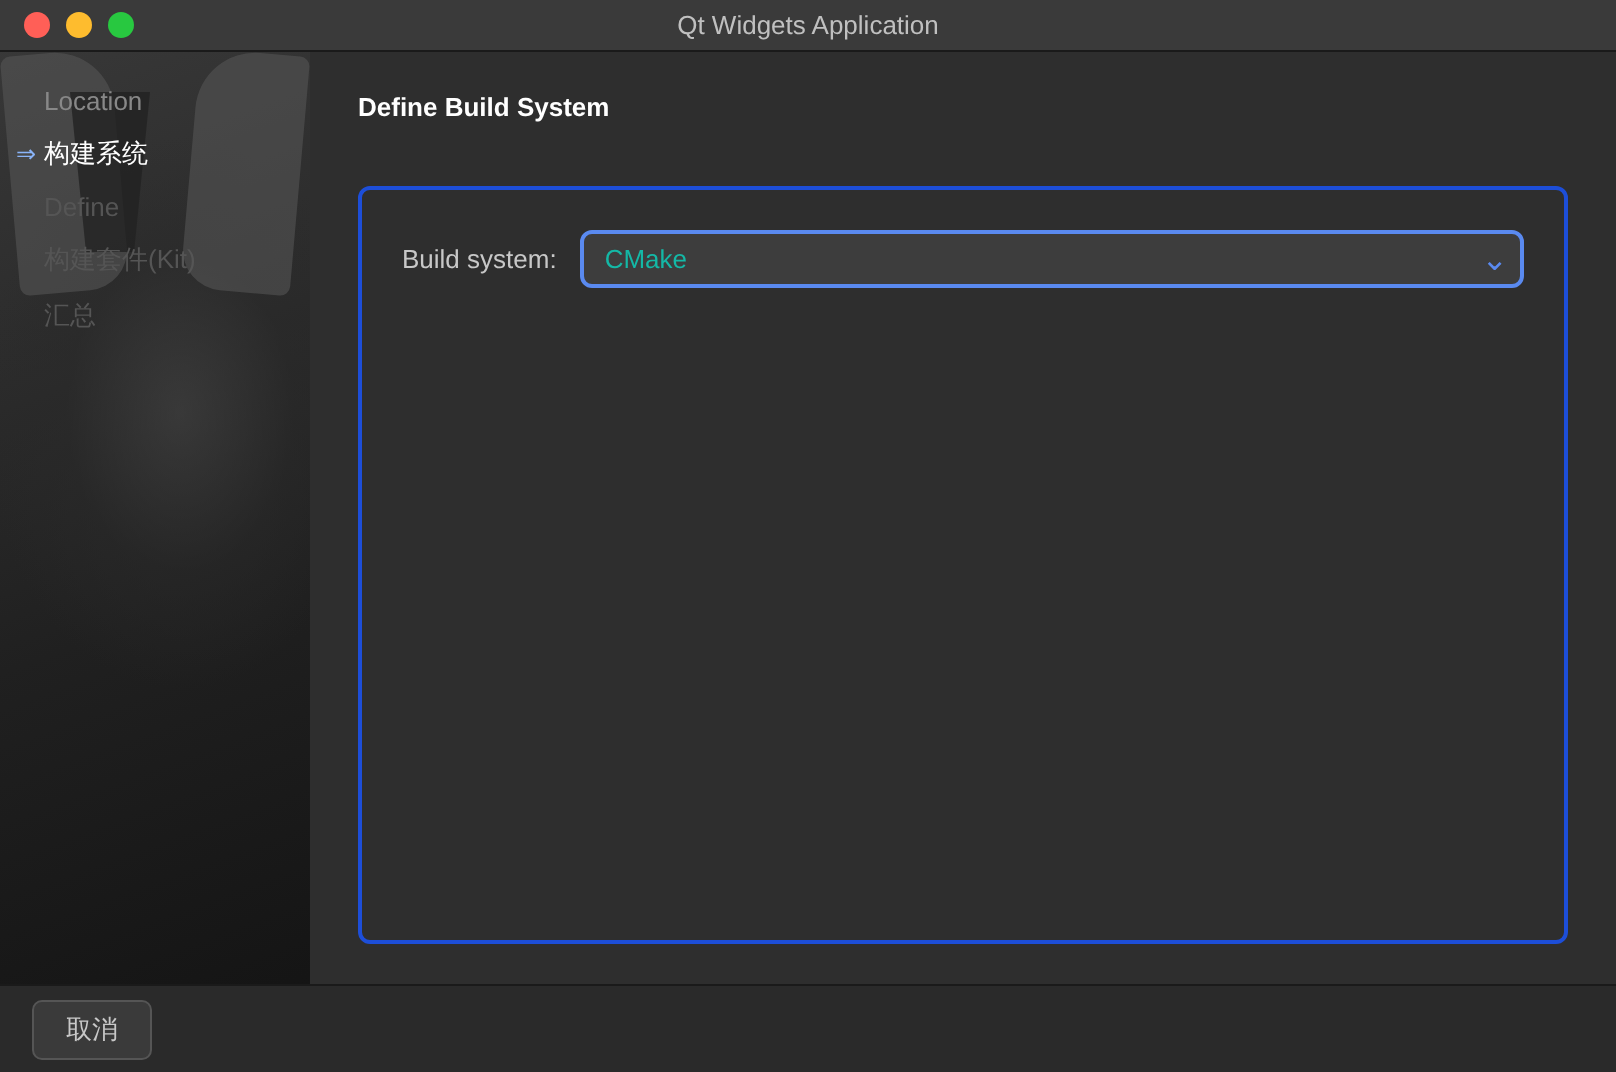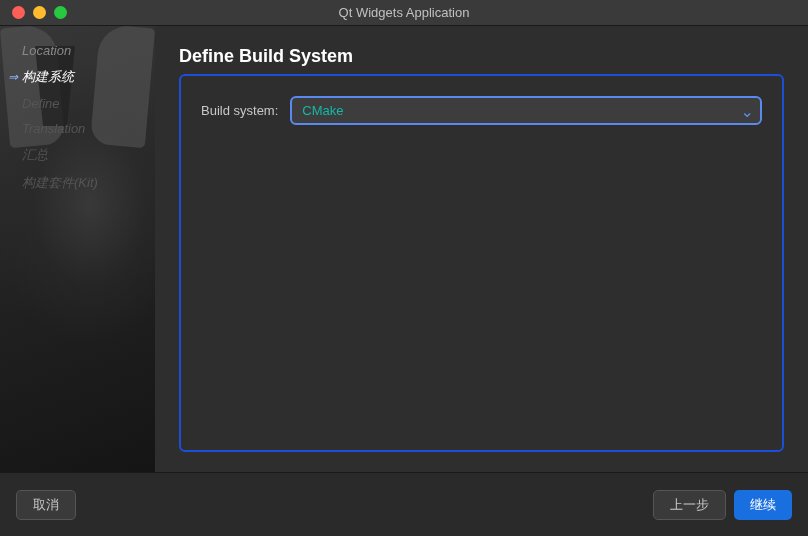--- a/index.html
+++ b/index.html
@@ -126,21 +126,20 @@
       height: 80px;
       background: #222;
       clip-path: polygon(0 0, 100% 0, 80% 100%, 20% 100%);
       opacity: 0.8;
     }
 
     .sidebar-nav {
       position: relative;
       z-index: 10;
       padding-top: 12px;
-      font-style: italic;
     }
 
     .nav-item {
       display: flex;
       align-items: center;
       padding: 5px 16px 5px 22px;
       font-size: 13px;
       color: #888;
       cursor: pointer;
       position: relative;
@@ -165,24 +164,24 @@
     
     .right-panel {
       flex: 1;
       background: #2e2e2e;
       display: flex;
       flex-direction: column;
       padding: 20px 24px 20px 24px;
     }
 
     .panel-title {
-      font-size: 18px;
+      font-size: 13px;
       font-weight: 600;
       color: #ffffff;
-      margin-bottom: 7px;
+      margin-bottom: 32px;
     }
 
     .panel-box {
       border: 2px solid #1d4ed8;
       border-radius: 6px;
       background: #2e2e2e;
       flex: 1;
       padding: 20px;
     }
 
@@ -222,21 +221,21 @@
       right: 8px;
       top: 50%;
       transform: translateY(-50%);
       color: #5a8af0;
       font-size: 16px;
       pointer-events: none;
     }
 
     
     .bottom-bar {
-      height: 64px;
+      height: 44px;
       background: #2a2a2a;
       border-top: 1px solid #1a1a1a;
       display: flex;
       align-items: center;
       justify-content: space-between;
       padding: 0 16px;
       flex-shrink: 0;
     }
 
     .btn-cancel {
@@ -302,27 +301,24 @@
         <span>Location</span>
       </div>
       <div class="nav-item active">
         <span class="arrow">⇒</span>
         <span>构建系统</span>
       </div>
       <div class="nav-item disabled">
         <span>Define</span>
       </div>
       <div class="nav-item disabled">
-        <span>Translation</span>
+        <span>构建套件(Kit)</span>
       </div>
       <div class="nav-item disabled">
         <span>汇总</span>
-      </div>
-      <div class="nav-item disabled">
-        <span>构建套件(Kit)</span>
       </div>
     </nav>
   </div>
 
   <div class="right-panel">
     <div class="panel-title">Define Build System</div>
     <div class="panel-box">
       <div class="form-row">
         <label class="form-label">Build system:</label>
         <div class="form-select-wrapper">
@@ -334,17 +330,13 @@
           <span class="select-arrow">⌄</span>
         </div>
       </div>
     </div>
   </div>
 
 </div>
 
 <div class="bottom-bar">
   <button class="btn-cancel">取消</button>
-  <div class="bottom-right-btns">
-    <button class="btn-back">上一步</button>
-    <button class="btn-continue">继续</button>
-  </div>
 </div>
 
 </body></html>

